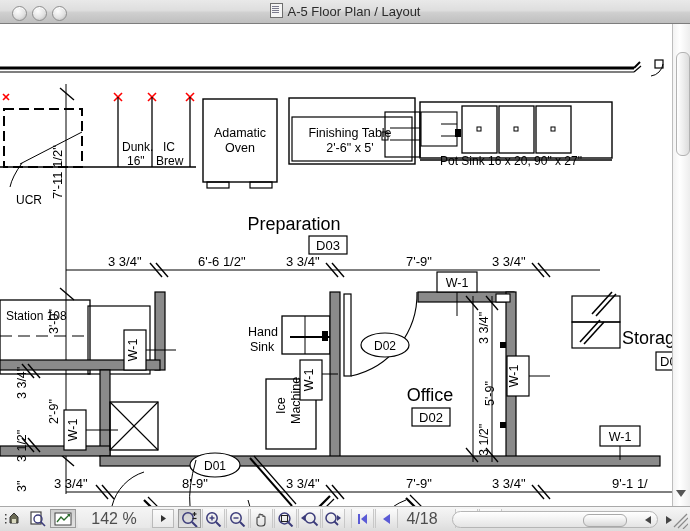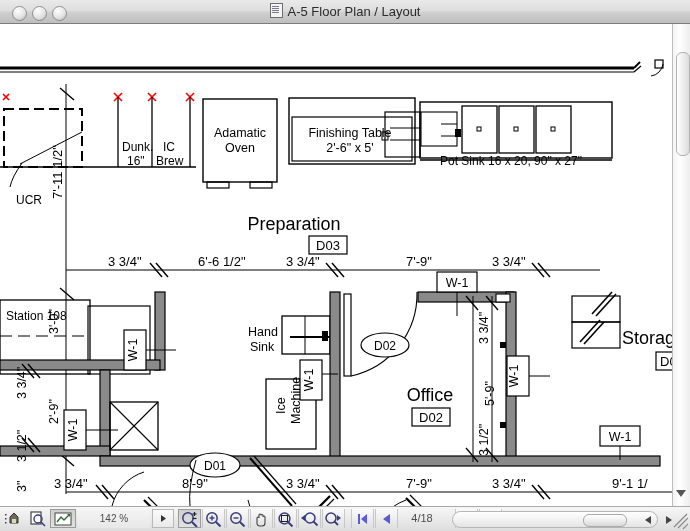--- a/index.html
+++ b/index.html
@@ -53,28 +53,28 @@
     background:linear-gradient(to bottom,#f6f6f6,#e9e9e9 55%,#dcdcdc);
     border-top:1px solid #a9a9a9;box-sizing:border-box;}
   .tbtn{position:absolute;bottom:3px;height:19px;width:23px;
     background:linear-gradient(to bottom,#fbfbfb,#ececec 55%,#e0e0e0);
     border-left:1px solid #c8c8c8;border-right:1px solid #c8c8c8;
     box-sizing:border-box;display:flex;align-items:center;justify-content:center;}
   .tbtn.pressed{background:linear-gradient(to bottom,#cfcfcf,#e2e2e2);
     border:1px solid #9a9a9a;}
   .tbtn.flat{border-left:none;border-right:none;background:transparent;}
   #zoomfield{position:absolute;left:60px;bottom:3px;width:90px;height:19px;
-    line-height:19px;text-align:center;font-size:10px;color:#4d4d4d;
+    line-height:19px;text-align:center;font-size:16px;color:#4d4d4d;
     background:linear-gradient(to bottom,#f4f4f4,#e8e8e8);}
   #zoompop{position:absolute;left:152px;bottom:3px;width:22px;height:19px;
     background:linear-gradient(to bottom,#fbfbfb,#e9e9e9);
     border:1px solid #b9b9b9;box-sizing:border-box;
     display:flex;align-items:center;justify-content:center;}
   #pagefield{position:absolute;left:391px;bottom:3px;width:62px;height:19px;
-    line-height:19px;text-align:center;font-size:11px;color:#4d4d4d;}
+    line-height:19px;text-align:center;font-size:16px;color:#4d4d4d;}
   .navbtn{position:absolute;bottom:3px;width:23px;height:19px;
     display:flex;align-items:center;justify-content:center;
     border-left:1px solid #c8c8c8;border-right:1px solid #c8c8c8;
     background:linear-gradient(to bottom,#fbfbfb,#ececec 55%,#e0e0e0);
     box-sizing:border-box;}
 
   
   .dt{font-family:"Liberation Sans", sans-serif;fill:#000;}
 </style>
 </head>

